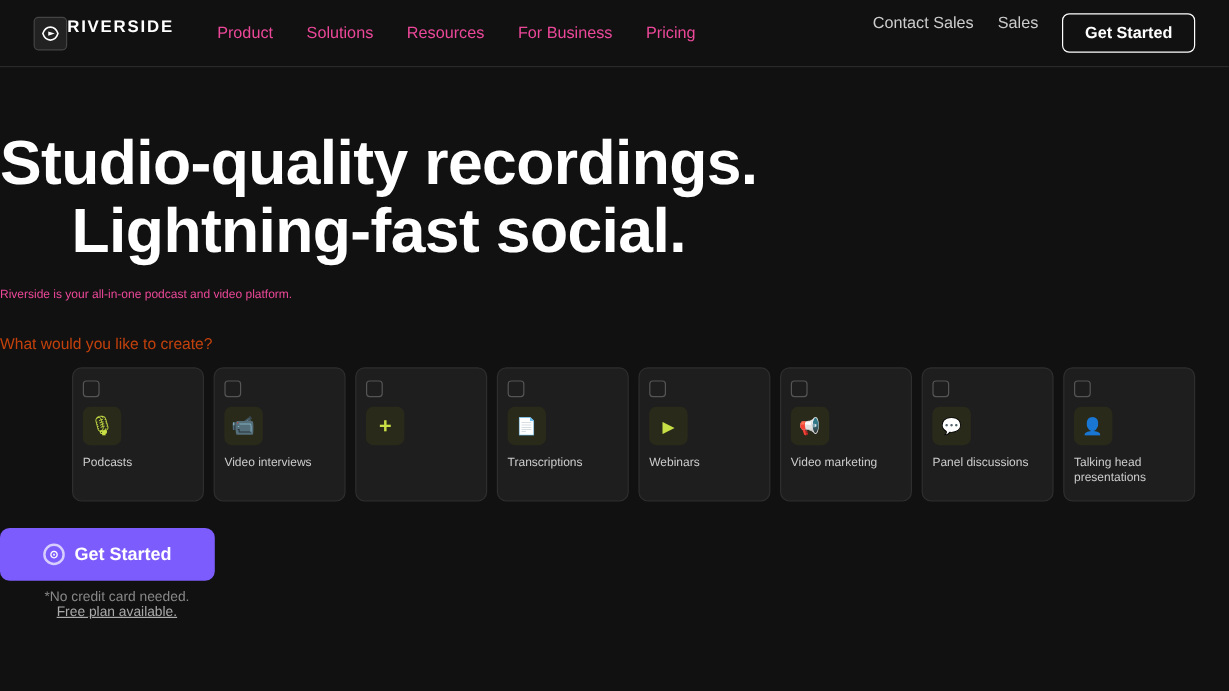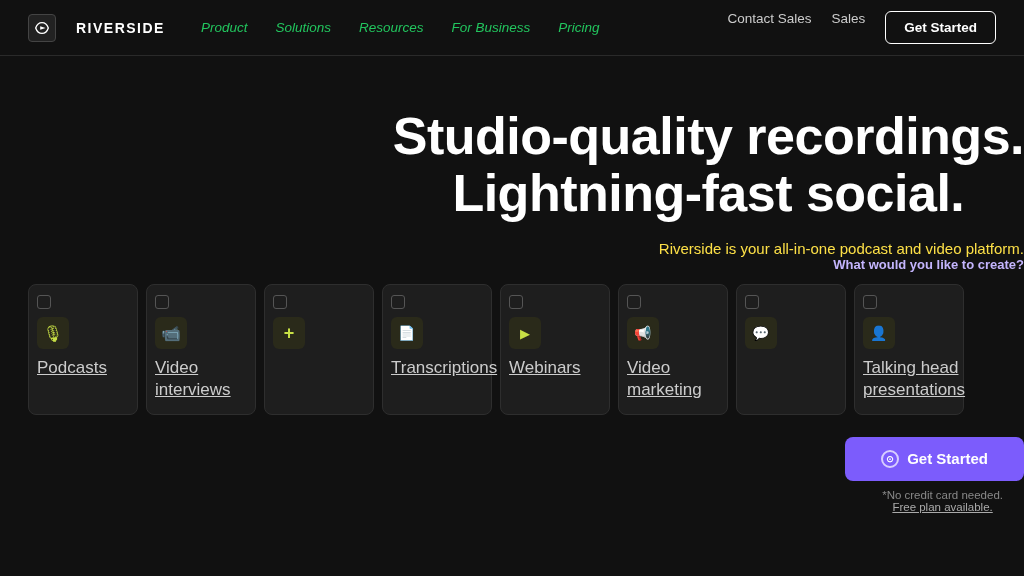--- a/index.html
+++ b/index.html
@@ -18,22 +18,21 @@
       display: flex;
       align-items: center;
       padding: 0 28px;
       height: 56px;
       border-bottom: 1px solid #2a2a2a;
       background: #111111;
     }
 
     .logo-area {
       display: flex;
-      align-items: center;
-      gap: 20px;
+      gap: 0;
       margin-right: 36px;
     }
 
     .logo-icon {
       width: 28px;
       height: 28px;
       background: #222;
       border: 1px solid #444;
       border-radius: 4px;
       display: flex;
@@ -56,24 +55,23 @@
 
     .nav-links {
       display: flex;
       align-items: center;
       gap: 28px;
       flex: 1;
     }
 
     .nav-link {
       font-size: 13.5px;
-      color: #22c55e;
+      color: #ec4899;
       cursor: pointer;
       white-space: nowrap;
-      font-style: italic;
     }
 
     .nav-right {
       display: flex;
       align-items: flex-start;
       gap: 20px;
     }
 
     .nav-text-link {
       font-size: 13.5px;
@@ -89,46 +87,46 @@
       color: #ffffff;
       font-size: 13.5px;
       font-weight: 600;
       cursor: pointer;
     }
 
     
     .hero {
       display: flex;
       flex-direction: column;
-      align-items: flex-end;
+      align-items: flex-start;
       padding-top: 52px;
       text-align: center;
     }
 
     .hero-title {
       font-size: 52px;
       font-weight: 800;
       line-height: 1.1;
       color: #ffffff;
       max-width: 780px;
       letter-spacing: -0.5px;
     }
 
     .hero-subtitle {
       margin-top: 18px;
-      font-size: 15px;
-      color: #fde047;
+      font-size: 10px;
+      color: #ec4899;
       font-weight: 400;
     }
 
     
     .options-label {
+      margin-top: 28px;
       font-size: 13px;
-      color: #c4b5fd;
-      font-weight: bold;
+      color: #c2410c;
     }
 
     
     .cards-row {
       display: flex;
       gap: 8px;
       margin-top: 12px;
       padding: 0 60px;
     }
 
@@ -162,25 +160,24 @@
       display: flex;
       align-items: center;
       justify-content: center;
       margin-bottom: 8px;
       color: #c8e045;
       font-size: 16px;
     }
     .card-icon.lime { background: #2a2a1a; color: #c8e045; }
 
     .card-label {
-      font-size: 17px;
+      font-size: 10px;
       color: #cccccc;
       line-height: 1.3;
       text-align: left;
-      text-decoration: underline;
     }
 
     
     .cta-area {
       display: flex;
       flex-direction: column;
       align-items: center;
       margin-top: 22px;
     }
 
@@ -293,20 +290,21 @@
 
     <div class="card">
       <div class="card-checkbox"></div>
       <div class="card-icon lime" style="font-size:14px;">📢</div>
       <span class="card-label">Video marketing</span>
     </div>
 
     <div class="card">
       <div class="card-checkbox"></div>
       <div class="card-icon lime" style="font-size:14px;">💬</div>
+      <span class="card-label">Panel discussions</span>
     </div>
 
     <div class="card">
       <div class="card-checkbox"></div>
       <div class="card-icon lime" style="font-size:14px;">👤</div>
       <span class="card-label">Talking head presentations</span>
     </div>
 
   </div>
 

